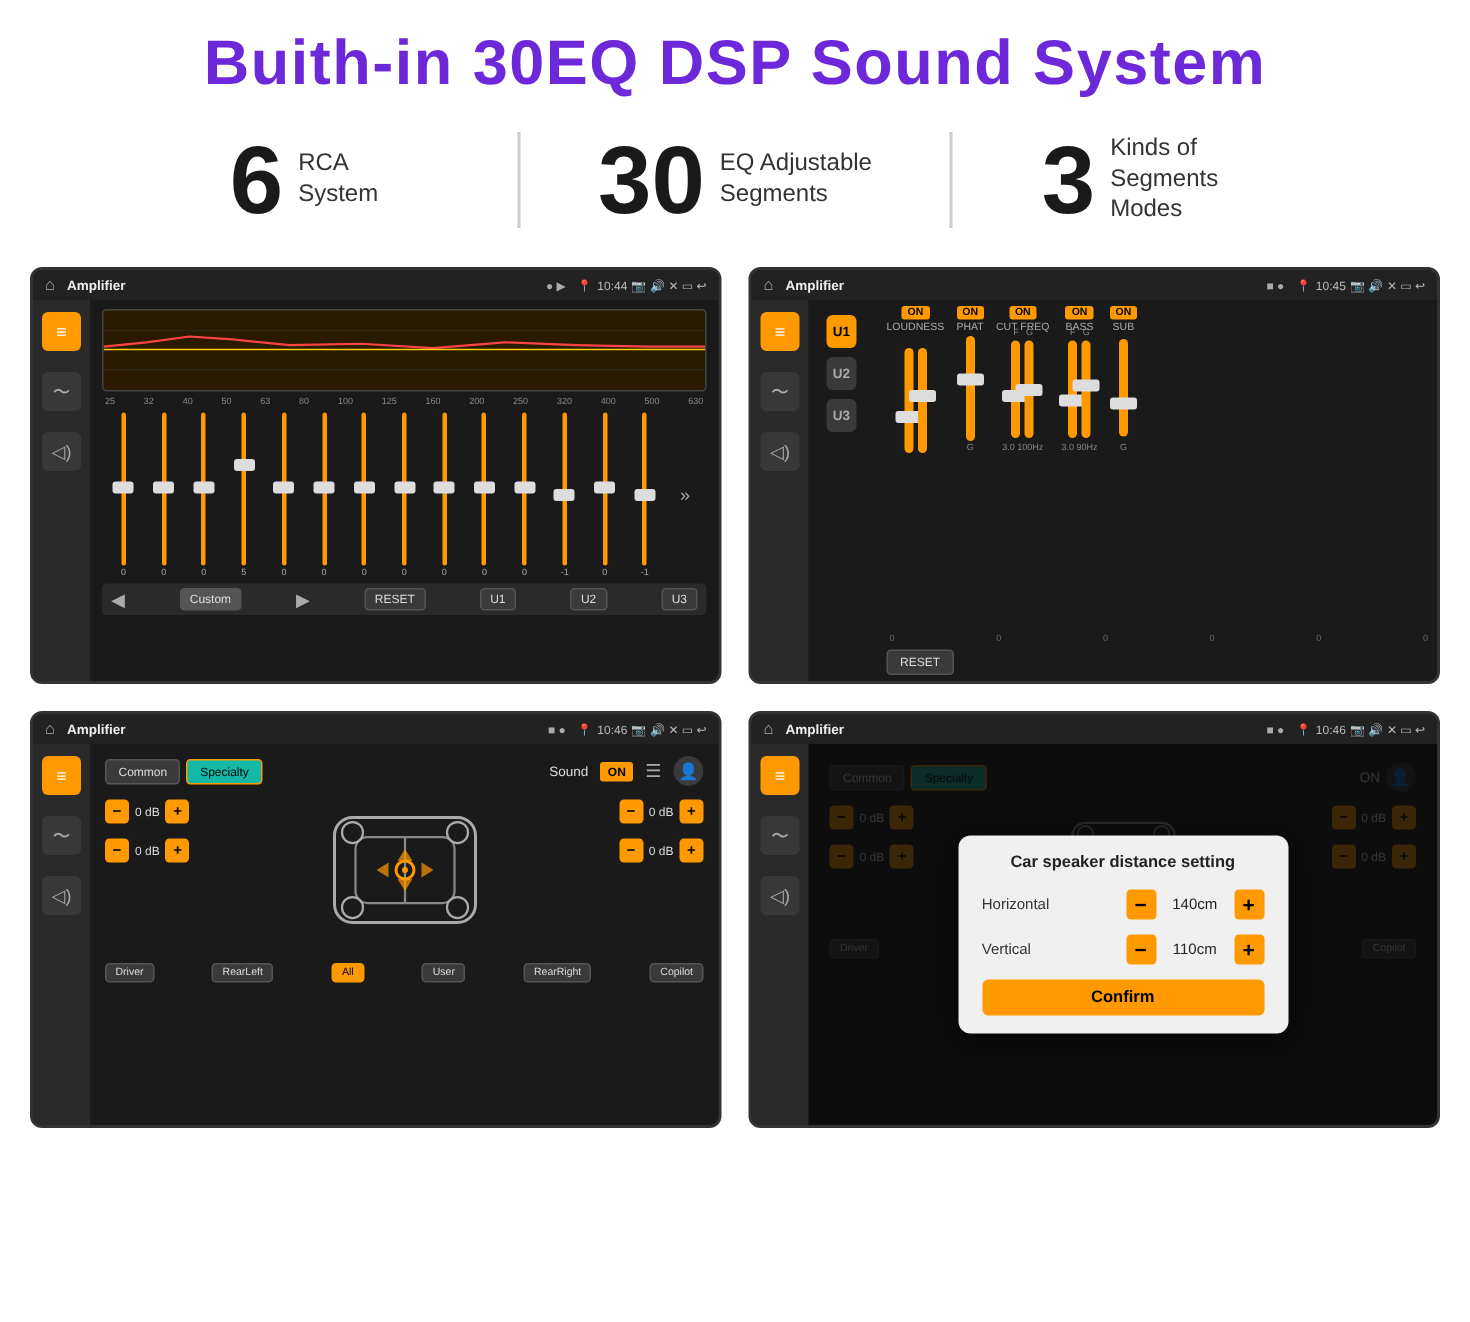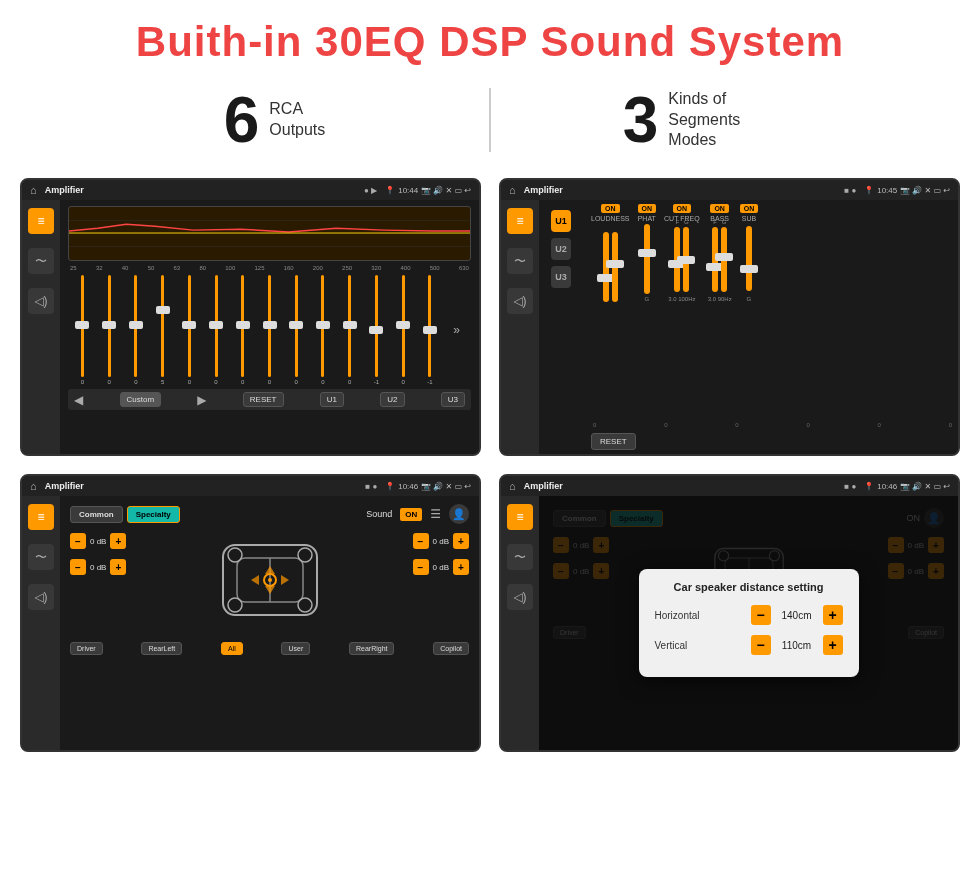--- a/index.html
+++ b/index.html
@@ -12,21 +12,21 @@
     }
 
     
     .header {
       text-align: center;
       padding: 18px 20px 12px;
     }
     .header h1 {
       font-size: 42px;
       font-weight: 900;
-      color: #ef4444;
+      color: #6d28d9;
       letter-spacing: 1px;
     }
 
     
     .stats-row {
       display: flex;
       justify-content: center;
       align-items: center;
       padding: 10px 60px 18px;
       gap: 0;
@@ -268,21 +268,20 @@
 
     
     .fader-screen .main-content { padding: 4px; }
     .tab-btn {
       background: #3a3a3a;
       color: #ddd;
       border-radius: 3px;
       font-size: 8px;
       padding: 3px 8px;
       border: 1px solid #555;
-      font-weight: bold;
     }
     .tab-btn.active { background: #14b8a6; color: #000; border-color: #ff9900; }
     .on-toggle { background: #ff9900; color: #000; font-size: 8px; font-weight: bold; padding: 2px 5px; border-radius: 2px; margin-left: 4px; }
     .volume-row {
       display: flex;
       align-items: center;
       gap: 4px;
       margin: 3px 0;
       font-size: 8px;
       color: #ddd;
@@ -398,21 +397,28 @@
 
 <div class="header">
   <h1>Buith-in 30EQ DSP Sound System</h1>
 </div>
 
 <div class="stats-row">
   <div class="stat-item">
     <span class="stat-number">6</span>
     <span class="stat-desc">
       <span>RCA</span><br>
-      <span>Outputs</span>
+      <span>System</span>
+    </span>
+  </div>
+  <div class="stat-item">
+    <span class="stat-number">30</span>
+    <span class="stat-desc">
+      <span>EQ Adjustable</span><br>
+      <span>Segments</span>
     </span>
   </div>
   <div class="stat-item">
     <span class="stat-number">3</span>
     <span class="stat-desc">
       <span>Kinds of</span><br>
       <span>Segments Modes</span>
     </span>
   </div>
 </div>
@@ -875,19 +881,20 @@
               </div>
             </div>
             <div class="modal-row">
               <span class="modal-row-label">Vertical</span>
               <div class="modal-ctrl">
                 <div class="modal-minus">−</div>
                 <span class="modal-value">110cm</span>
                 <div class="modal-plus">+</div>
               </div>
             </div>
+            <div class="modal-confirm">Confirm</div>
           </div>
         </div>
       </div>
     </div>
   </div>
 
 </div>
 
 </body></html>

